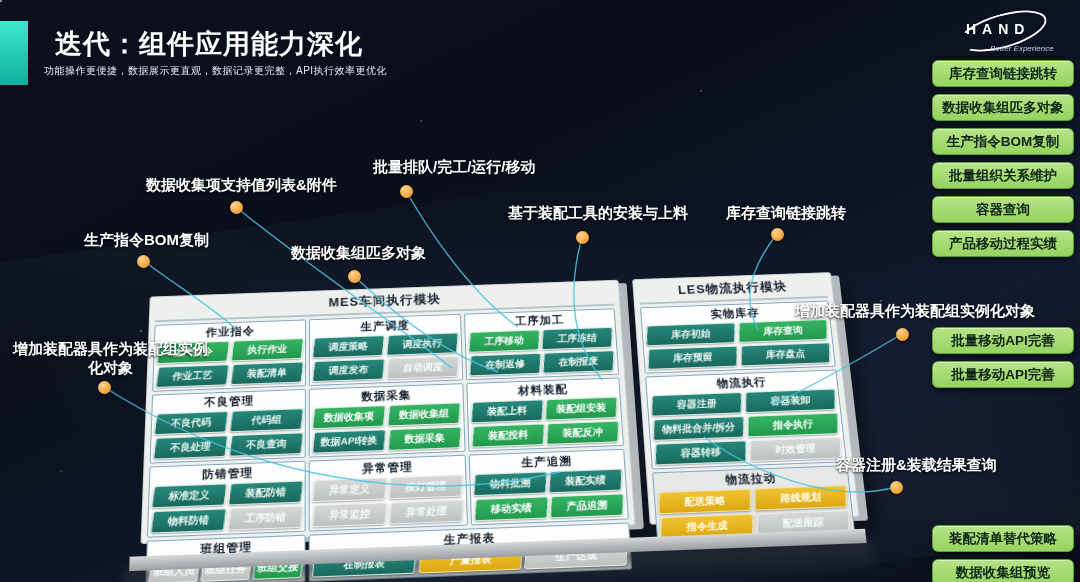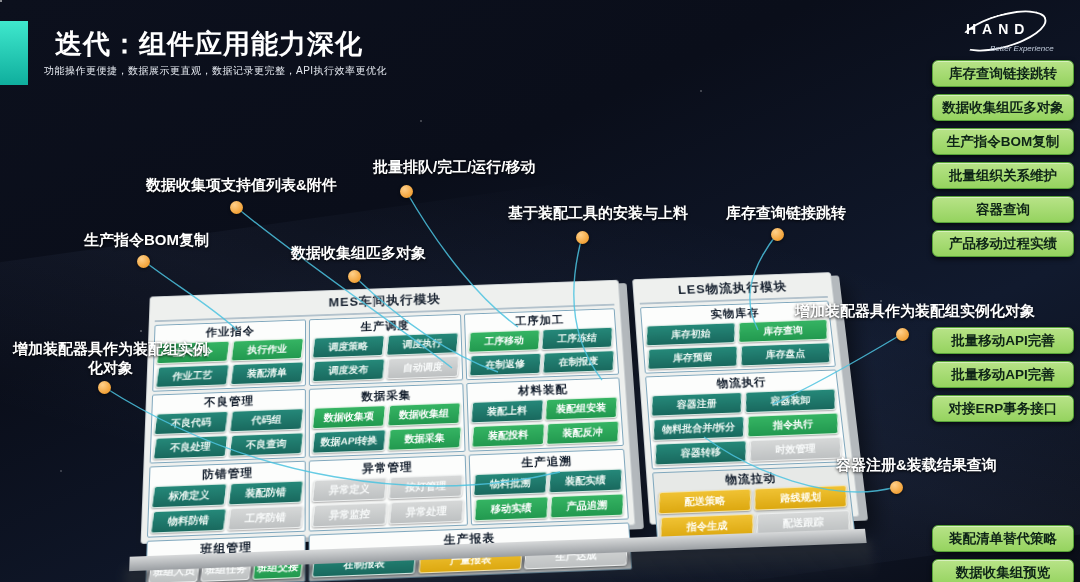--- a/index.html
+++ b/index.html
@@ -490,23 +490,20 @@
 </div>
 <div class="pill-col" id="pills-mid">
   <div class="pill">
     <span class="pill-label">批量移动API完善</span>
   </div>
 
   <div class="pill">
     <span class="pill-label">批量移动API完善</span>
   </div>
 
-  <div class="pill">
-    <span class="pill-label">对接ERP事务接口</span>
-  </div>
 
 </div>
 <div class="pill-col" id="pills-bottom">
   <div class="pill">
     <span class="pill-label">装配清单替代策略</span>
   </div>
 
   <div class="pill">
     <span class="pill-label">数据收集组预览</span>
   </div>

